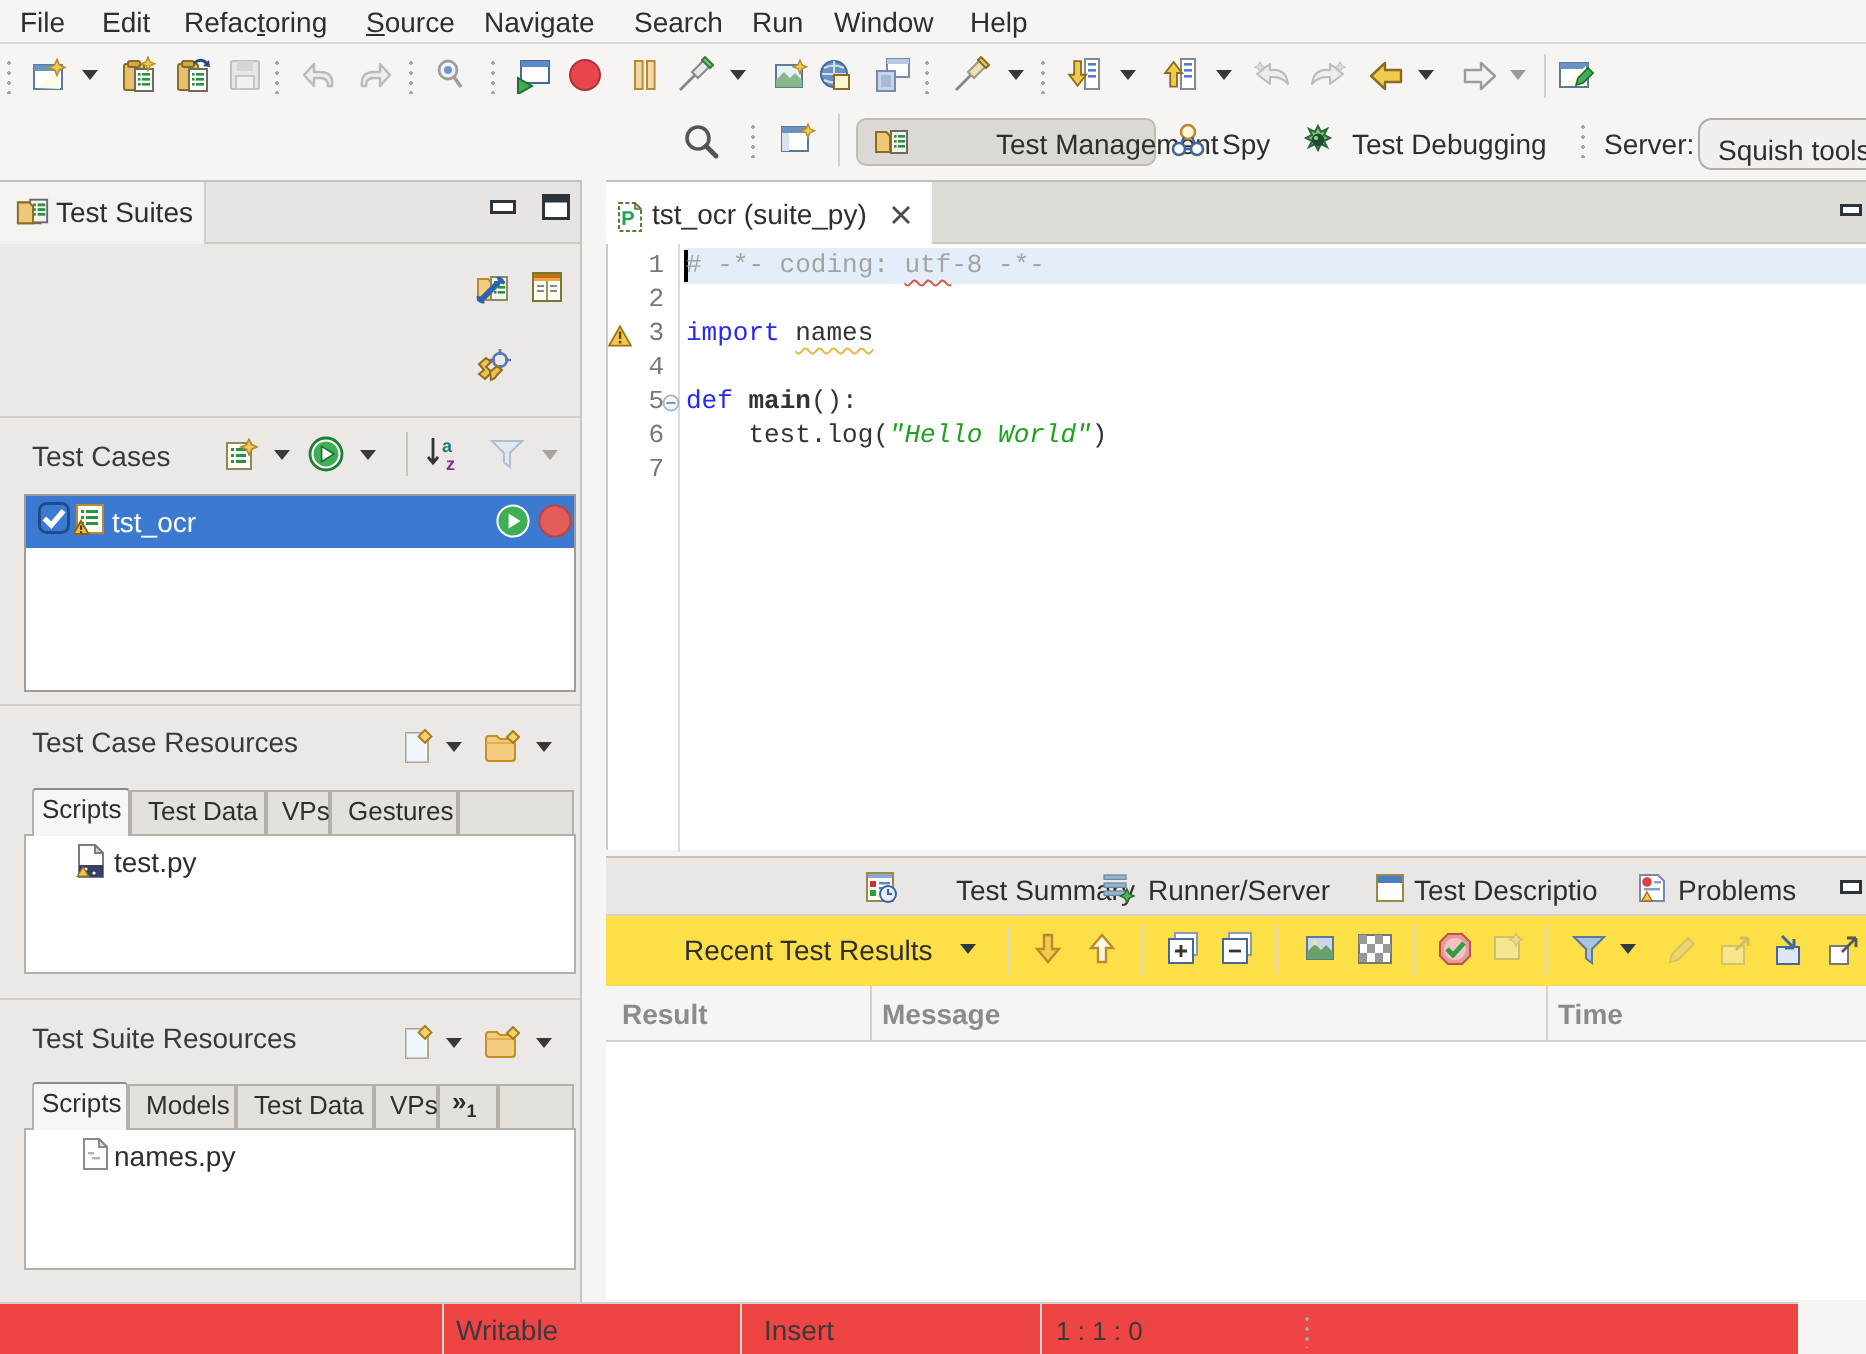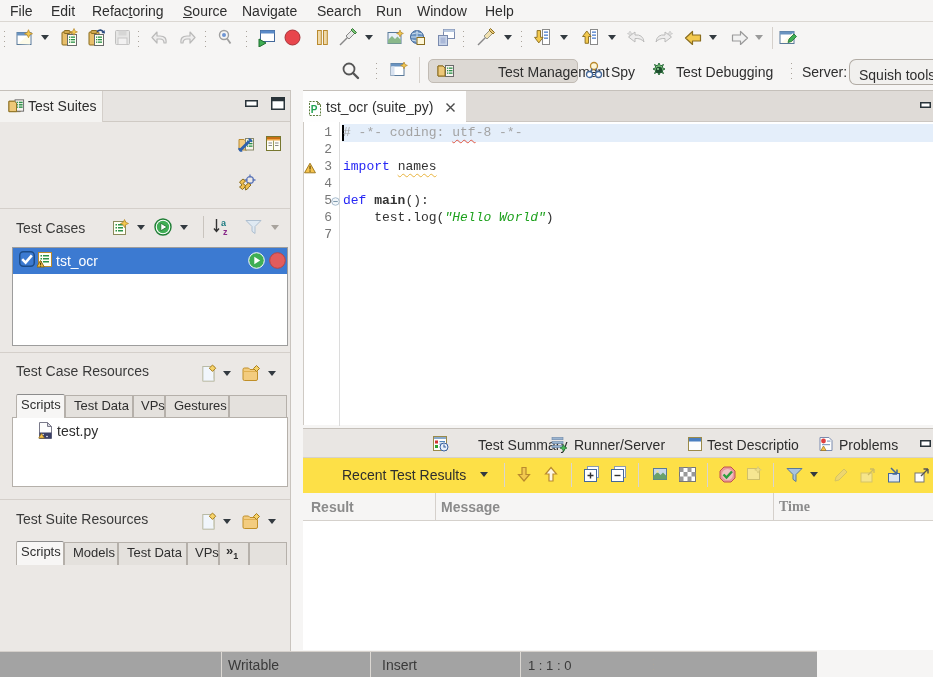--- a/index.html
+++ b/index.html
@@ -32,21 +32,21 @@
 .tab span { font-size:13px; }
 
 #editor-tabs { left:303px; top:90px; width:630px; height:32px; background:#dfdbd7; border-top:1px solid #c5c0ba; border-bottom:1px solid #ccc7c2; }
 #editor { left:303px; top:122px; width:630px; height:303px; background:#ffffff; border-left:1px solid #cfcac4; }
 
 #bottom-tabs { left:303px; top:428px; width:630px; height:30px; background:#e9e6e3; border-top:1px solid #c5c0ba; border-bottom:1px solid #d5d1cc; }
 #bottom-toolbar { left:303px; top:458px; width:630px; height:35px; background:#fde047; }
 #bottom-header { left:303px; top:493px; width:630px; height:28px; background:#f6f5f4; border-bottom:1px solid #d5d1cc; color:#8b8b8b; font-weight:bold; }
 #bottom-white { left:303px; top:521px; width:630px; height:129px; background:#fff; }
 
-#statusbar { left:0; top:651px; width:817px; height:26px; background:#a3a3a3; border-top:1px solid #d5d0cb; color:#3a3a3a; }
+#statusbar { left:0; top:651px; width:899px; height:26px; background:#ef4444; border-top:1px solid #d5d0cb; color:#3a3a3a; }
 </style>
 </head>
 <body>
 <div id="menubar" class="abs">
   <span style="left:10px">File</span>
   <span style="left:51px">Edit</span>
   <span style="left:92px">Refac<u>t</u>oring</span>
   <span style="left:183px"><u>S</u>ource</span>
   <span style="left:242px">Navigate</span>
   <span style="left:317px">Search</span>
@@ -436,20 +436,29 @@
   <div class="abs tab" style="left:118px; top:451px; width:69px; height:23px;">
       <span class="abs" style="left:8px; top:2px;">Test Data</span>
     </div>
   <div class="abs tab" style="left:187px; top:451px; width:32px; height:23px;">
       <span class="abs" style="left:7px; top:2px;">VPs</span>
     </div>
   <div class="abs tab" style="left:219px; top:451px; width:30px; height:23px;">
       <span class="abs" style="left:6px; top:0px; font-weight:bold;">»<sub style="font-size:9px;">1</sub></span>
     </div>
   <div class="abs tab" style="left:249px; top:451px; width:38px; height:23px;"></div>
+  <div class="abs" style="left:12px; top:473px; width:276px; height:71px; background:#fff; border:1px solid #b5b0aa; z-index:1;">
+    <svg class="abs" style="left:28px; top:4px;" width="13" height="16" viewBox="0 0 13 16">
+      <path d="M1 0.5 h7.5 l4 4 v11 h-11.5 z" fill="#fdfdfd" stroke="#8a8a8a"></path>
+      <path d="M8.5 0.5 l4 4 h-4 z" fill="#dcdcdc" stroke="#8a8a8a"></path>
+      <rect x="3" y="7" width="3" height="1.2" fill="#b0b0c0"></rect>
+        <rect x="5" y="9.5" width="4" height="1.2" fill="#b0b0c0"></rect>
+    </svg>
+    <span class="abs" style="left:44px; top:5px;">names.py</span>
+  </div>
 </div>
 <div id="editor-tabs" class="abs">
   <div class="abs" style="left:0; top:0; width:163px; height:31px; background:#fefefe;">
     <svg class="abs" style="left:6px; top:10px;" width="12" height="15" viewBox="0 0 12 15">
       <path d="M0.5 0.5 h8 l3 3 v11 h-11 z" fill="#fff" stroke="#5a7a3a" stroke-dasharray="2 1.2"></path>
       <path d="M8.5 0.5 l3 3 h-3 z" fill="#e8c8b8" stroke="#5a7a3a" stroke-width="0.8"></path>
       <text x="5" y="11.5" font-size="10" font-weight="bold" fill="#21a352" text-anchor="middle" font-family="Liberation Sans">P</text>
     </svg>
     <span class="abs" style="left:23px; top:8px;">tst_ocr (suite_py)</span>
     <svg class="abs" style="left:142px; top:11px;" width="11" height="11" viewBox="0 0 11 11">
@@ -592,21 +601,21 @@
     <path d="M4 1 l6 6 m0 0 v-4.5 m0 4.5 h-4.5" fill="none" stroke="#44689a" stroke-width="1.5"></path>
   </svg>
   <svg class="abs" style="left:611px; top:9px;" width="16" height="16" viewBox="0 0 16 16">
     <rect x="1" y="6" width="9" height="9" fill="#fff" stroke="#777"></rect>
     <path d="M7 9 l7 -7 m0 0 h-4.5 m4.5 0 v4.5" fill="none" stroke="#555" stroke-width="1.4"></path>
   </svg>
 </div>
 <div id="bottom-header" class="abs">
   <span class="abs" style="left:8px; top:6px;">Result</span>
   <span class="abs" style="left:138px; top:6px;">Message</span>
-  <span class="abs" style="left:476px; top:6px;font-family:Liberation Serif, serif;">Time</span>
+  <span class="abs" style="left:476px; top:6px;">Time</span>
   <div class="abs vline" style="left:132px; top:0; height:27px;"></div>
   <div class="abs vline" style="left:470px; top:0; height:27px;"></div>
 </div>
 <div id="bottom-white" class="abs"></div>
 <div id="statusbar" class="abs">
   <div class="abs vline" style="left:221px; top:0; height:26px; background:#dcd8d3;"></div>
   <div class="abs vline" style="left:370px; top:0; height:26px; background:#dcd8d3;"></div>
   <div class="abs vline" style="left:520px; top:0; height:26px; background:#dcd8d3;"></div>
   <span class="abs" style="left:228px; top:5px;">Writable</span>
   <span class="abs" style="left:382px; top:5px;">Insert</span>

